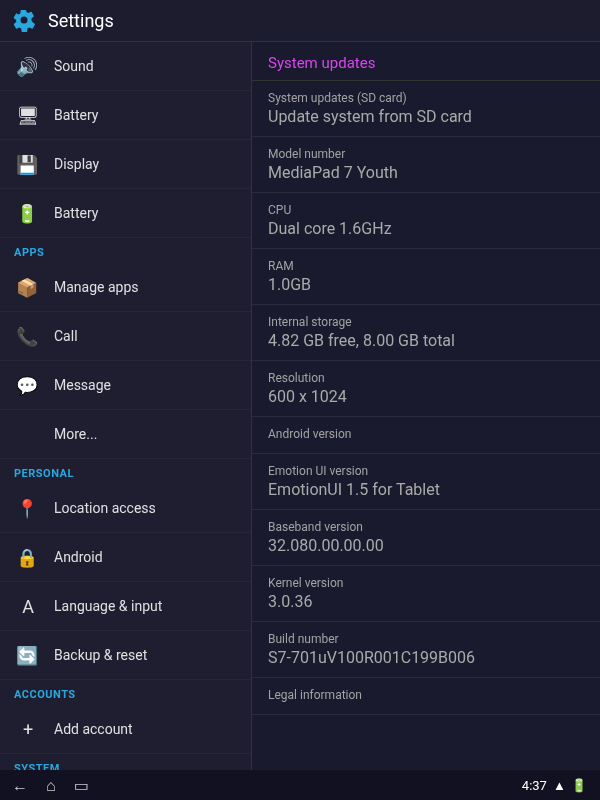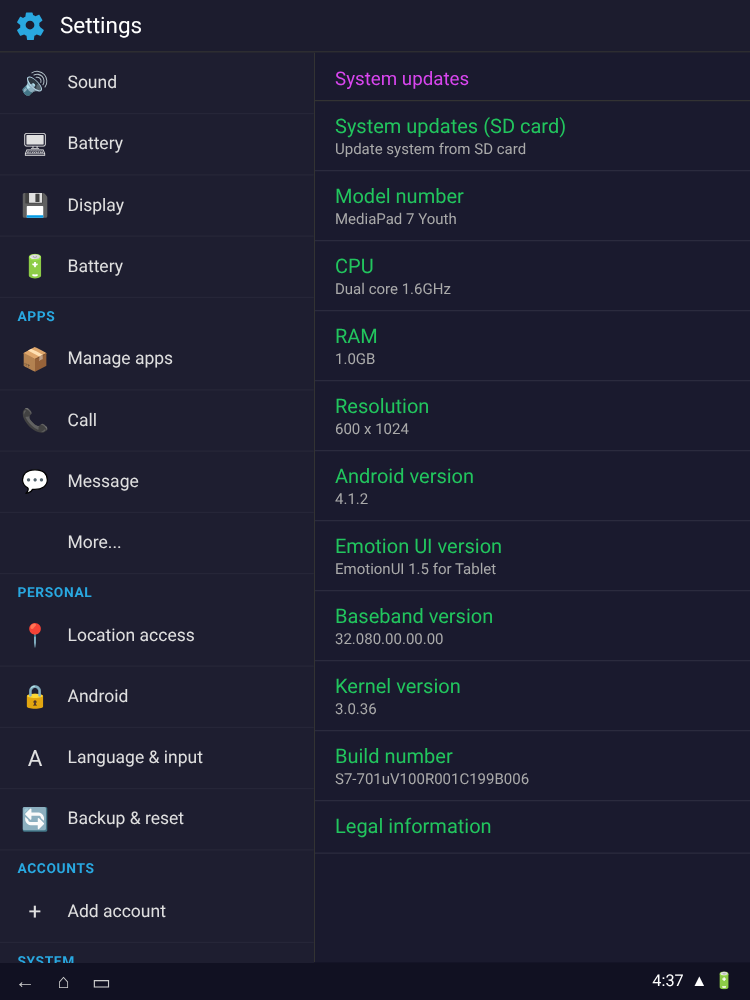--- a/index.html
+++ b/index.html
@@ -95,27 +95,27 @@
       font-size: 15px;
       padding: 12px 16px 8px 16px;
       border-bottom: 1px solid #333;
     }
 
     .info-item {
       padding: 10px 16px;
       border-bottom: 1px solid rgba(255,255,255,0.08);
     }
     .info-label {
-      color: #22c55e;
-      font-size: 16px;
+      color: #a3a3a3;
+      font-size: 12px;
       margin-bottom: 2px;
     }
     .info-value {
       color: #aaaaaa;
-      font-size: 12px;
+      font-size: 16px;
     }
 
     
     .status-bar {
       background: #111122;
       height: 30px;
       display: flex;
       align-items: center;
       justify-content: space-between;
       padding: 0 12px;
@@ -227,26 +227,29 @@
       </div>
       <div class="info-item">
         <div class="info-label">CPU</div>
         <div class="info-value">Dual core 1.6GHz</div>
       </div>
       <div class="info-item">
         <div class="info-label">RAM</div>
         <div class="info-value">1.0GB</div>
       </div>
       <div class="info-item">
+        <div class="info-label">Internal storage</div>
+        <div class="info-value">4.82 GB free, 8.00 GB total</div>
+      </div>
+      <div class="info-item">
         <div class="info-label">Resolution</div>
         <div class="info-value">600 x 1024</div>
       </div>
       <div class="info-item">
         <div class="info-label">Android version</div>
-        <div class="info-value">4.1.2</div>
       </div>
       <div class="info-item">
         <div class="info-label">Emotion UI version</div>
         <div class="info-value">EmotionUI 1.5 for Tablet</div>
       </div>
       <div class="info-item">
         <div class="info-label">Baseband version</div>
         <div class="info-value">32.080.00.00.00</div>
       </div>
       <div class="info-item">

